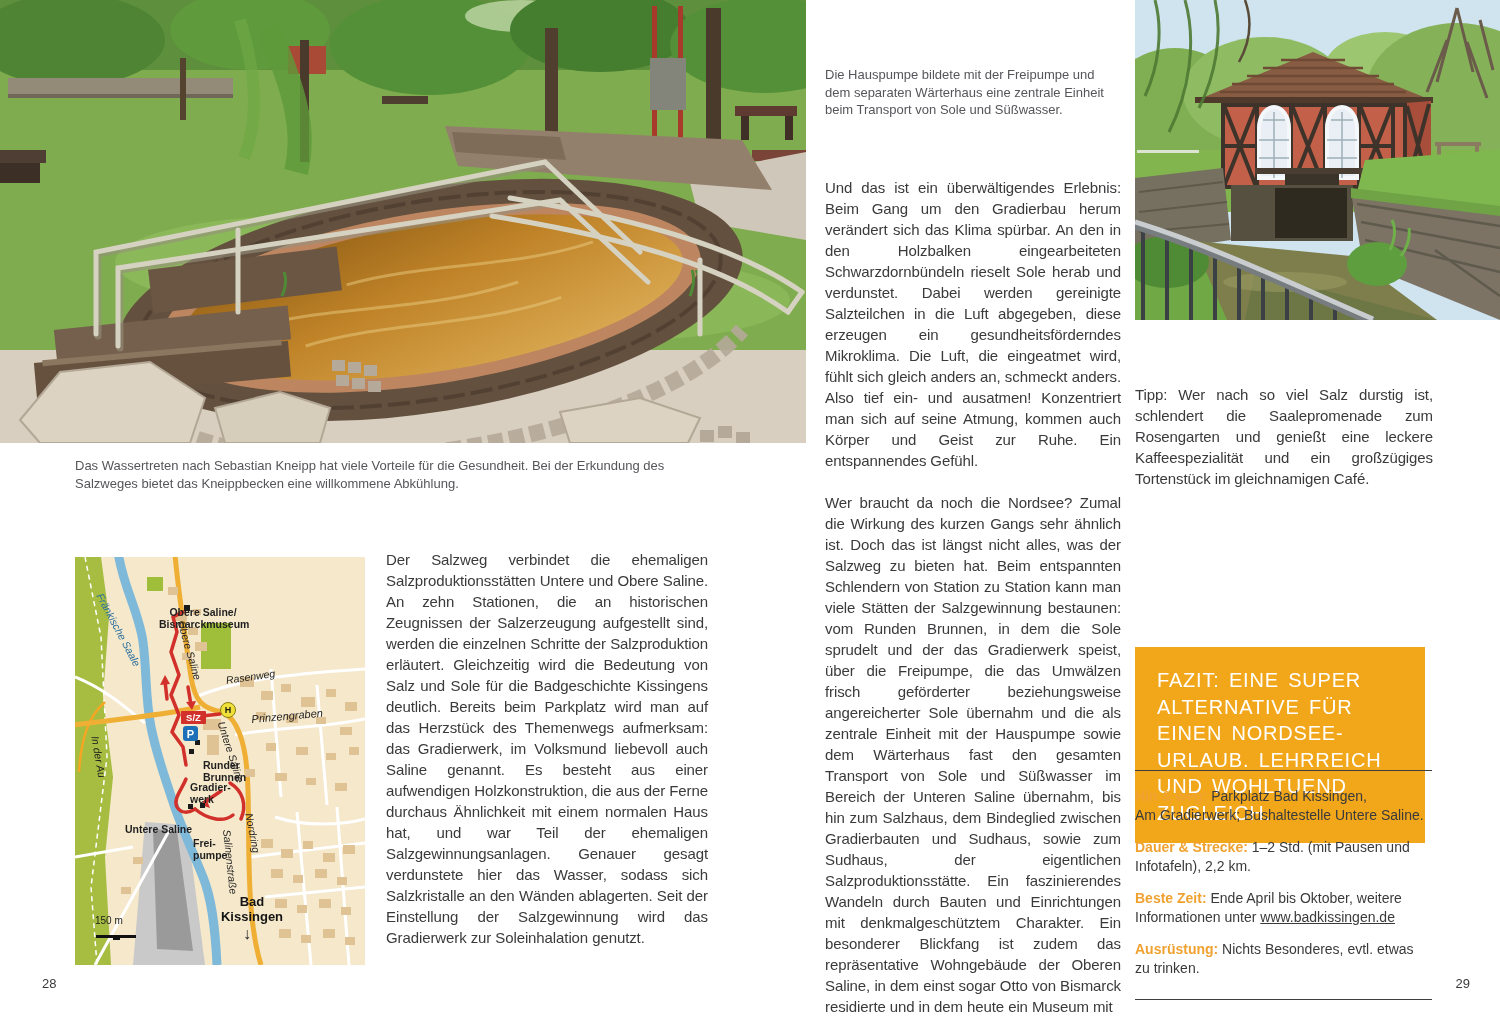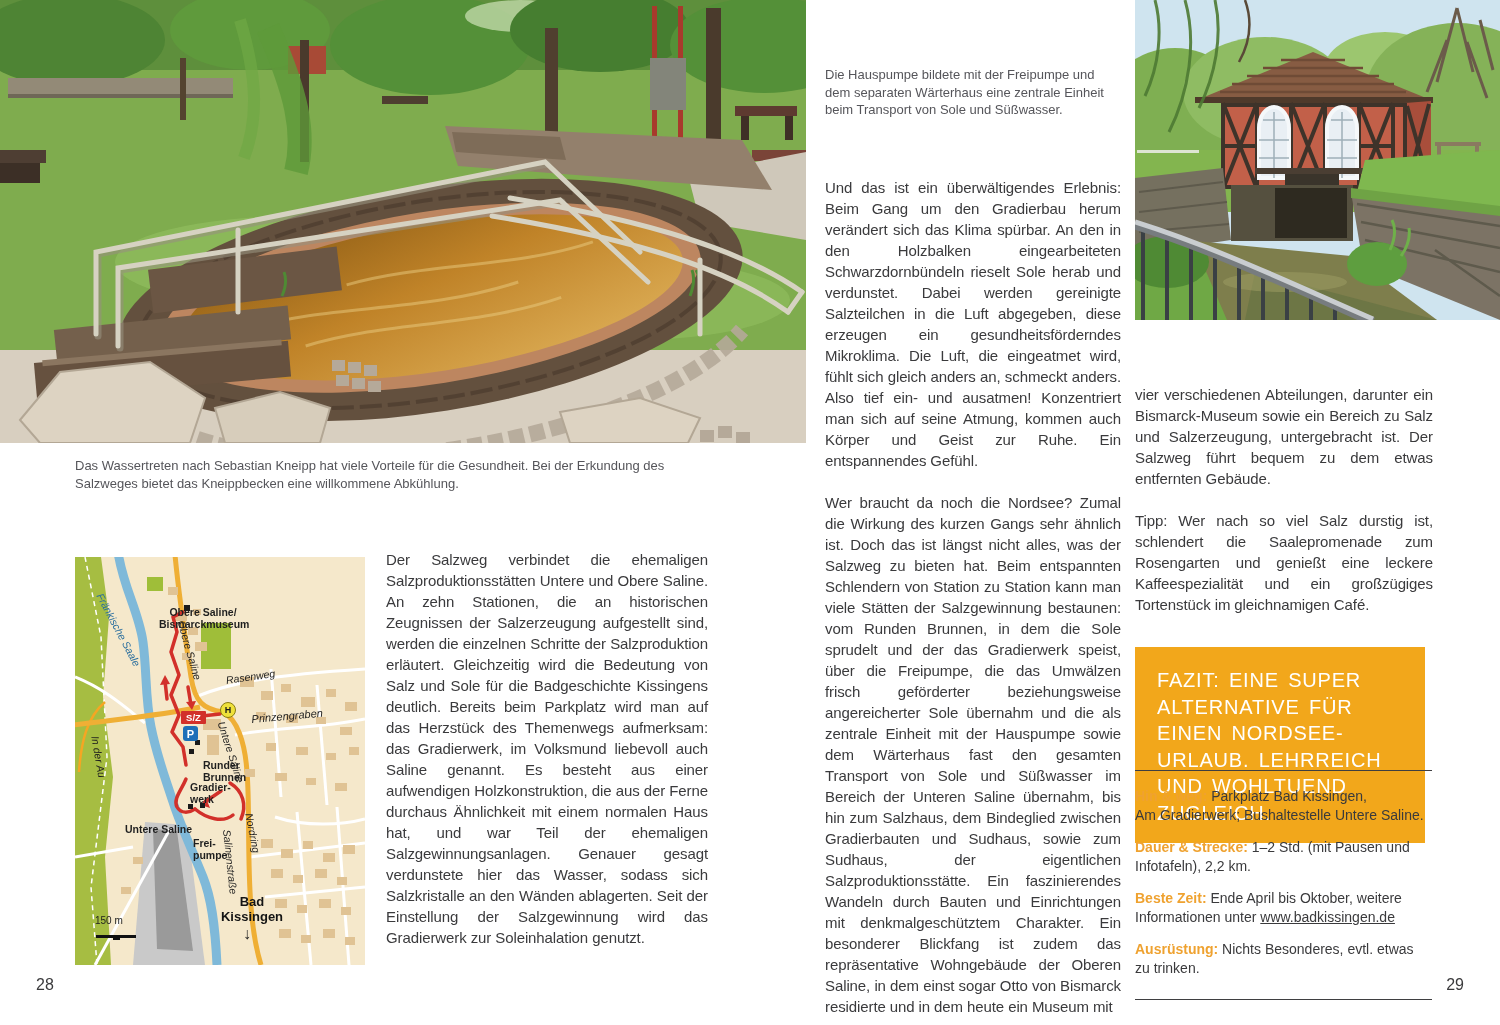--- a/index.html
+++ b/index.html
@@ -18,21 +18,21 @@
          font-weight:normal;font-size:20px;line-height:26.5px;letter-spacing:0.8px;
          word-spacing:3px;text-transform:uppercase;}
 
   .info{border-top:1px solid #3f3f41;border-bottom:1px solid #3f3f41;
         padding:2px 0 8px 0;font-size:14px;line-height:18.5px;}
   .info .item{margin:14px 0;}
   .info .lbl{color:#EFA230;font-weight:bold;margin-top:28px;}
   .info a{color:#3a3a3c;text-decoration:underline;}
   .preline{white-space:pre-line;}
 
-  .pagenum{font-size:16px;color:#3a3a3c;}
+  .pagenum{font-size:13px;color:#3a3a3c;margin-left:6px;}
 
   
   .map{background:#F5E8CB;}
   .map svg{position:absolute;left:0;top:0;}
   .maplbl{position:absolute;font-size:10.5px;color:#1f1f1f;transform-origin:0 0;white-space:pre-line;}
   .maplbl.it{font-style:italic;}
   .maplbl.b{font-weight:bold;line-height:1.12;margin-top:27px;}
   .maplbl.river{color:#2A6E9E;font-style:italic;}
   .badge{position:absolute;display:flex;align-items:center;justify-content:center;
          font-weight:bold;color:#fff;}
@@ -334,21 +334,20 @@
     <path d="M110 0 C 118 22, 114 44, 104 62" stroke="#5A4A38" stroke-width="2.5" fill="none"></path>
   </svg>
 </div>
 
 <div class="abs bodycol" style="left:825px;top:177px;width:296px">
   <div class="para">Und das ist ein überwältigendes Erlebnis: Beim Gang um den Gradierbau herum verändert sich das Klima spürbar. An den in den Holzbalken eingearbeiteten Schwarzdornbündeln rieselt Sole herab und verdunstet. Dabei werden gereinigte Salzteilchen in die Luft abgegeben, diese erzeugen ein gesundheitsförderndes Mikroklima. Die Luft, die eingeatmet wird, fühlt sich gleich anders an, schmeckt anders. Also tief ein- und ausatmen! Konzentriert man sich auf seine Atmung, kommen auch Körper und Geist zur Ruhe. Ein entspannendes Gefühl.</div>
   <div class="para">Wer braucht da noch die Nordsee? Zumal die Wirkung des kurzen Gangs sehr ähnlich ist. Doch das ist längst nicht alles, was der Salzweg zu bieten hat. Beim entspannten Schlendern von Station zu Station kann man viele Stätten der Salzgewinnung bestaunen: vom Runden Brunnen, in dem die Sole sprudelt und der das Gradierwerk speist, über die Freipumpe, die das Umwälzen frisch geförderter beziehungsweise angereicherter Sole übernahm und die als zentrale Einheit mit der Hauspumpe sowie dem Wärterhaus fast den gesamten Transport von Sole und Süßwasser im Bereich der Unteren Saline übernahm, bis hin zum Salzhaus, dem Bindeglied zwischen Gradierbauten und Sudhaus, sowie zum Sudhaus, der eigentlichen Salzproduktionsstätte. Ein faszinierendes Wandeln durch Bauten und Einrichtungen mit denkmalgeschütztem Charakter. Ein besonderer Blickfang ist zudem das repräsentative Wohngebäude der Oberen Saline, in dem einst sogar Otto von Bismarck residierte und in dem heute ein Museum mit</div>
 </div>
 
 <div class="abs bodycol" style="left:1135px;top:384px;width:298px">
-  <div class="para">vier verschiedenen Abteilungen, darunter ein Bismarck-Museum sowie ein Bereich zu Salz und Salzerzeugung, untergebracht ist. Der Salzweg führt bequem zu dem etwas entfernten Gebäude.</div>
   <div class="para">Tipp: Wer nach so viel Salz durstig ist, schlendert die Saalepromenade zum Rosengarten und genießt eine leckere Kaffeespezialität und ein großzügiges Tortenstück im gleichnamigen Café.</div>
 </div>
 
 <div class="abs fazit" style="left:1135px;top:647px;width:246px">FAZIT: EINE SUPER ALTERNATIVE FÜR EINEN NORDSEE-URLAUB. LEHRREICH UND WOHLTUEND ZUGLEICH.</div>
 
 <div class="abs info" style="left:1135px;top:770px;width:297px">
   <div class="item">
     <span class="lbl">Hin &amp; weg:</span>
     <span class="preline">Parkplatz Bad Kissingen,
 Am Gradierwerk; Bushaltestelle Untere Saline.</span>

